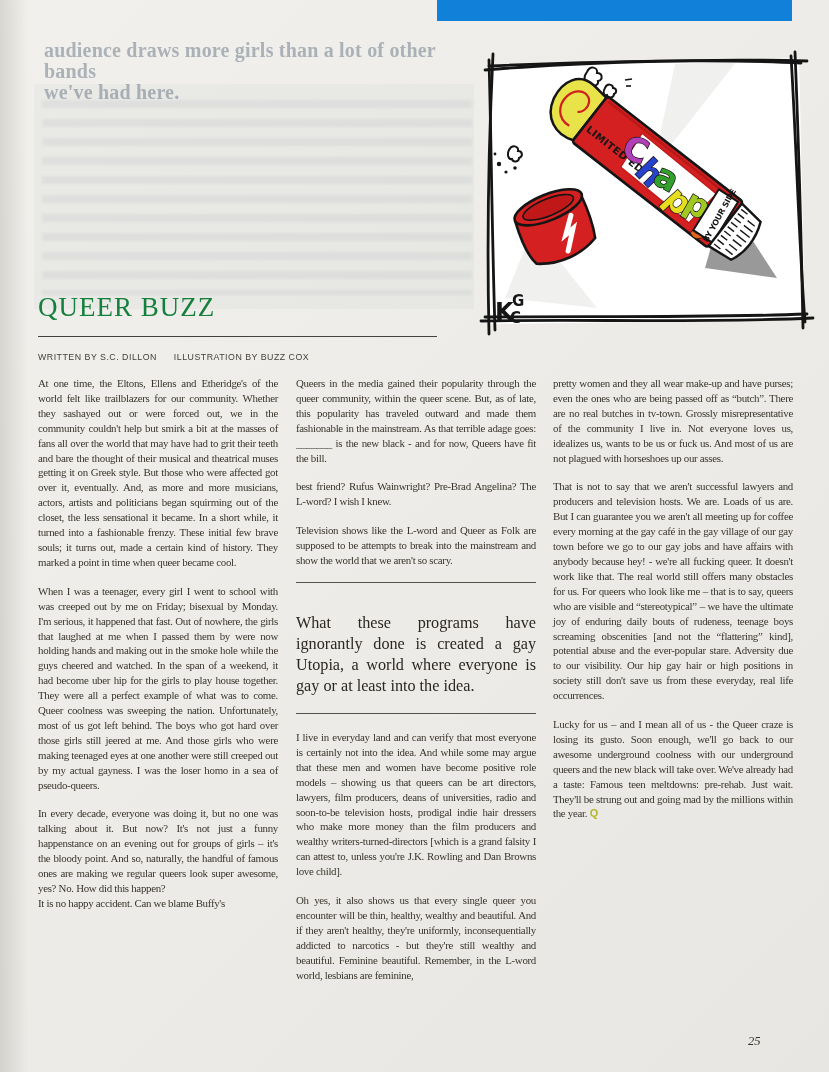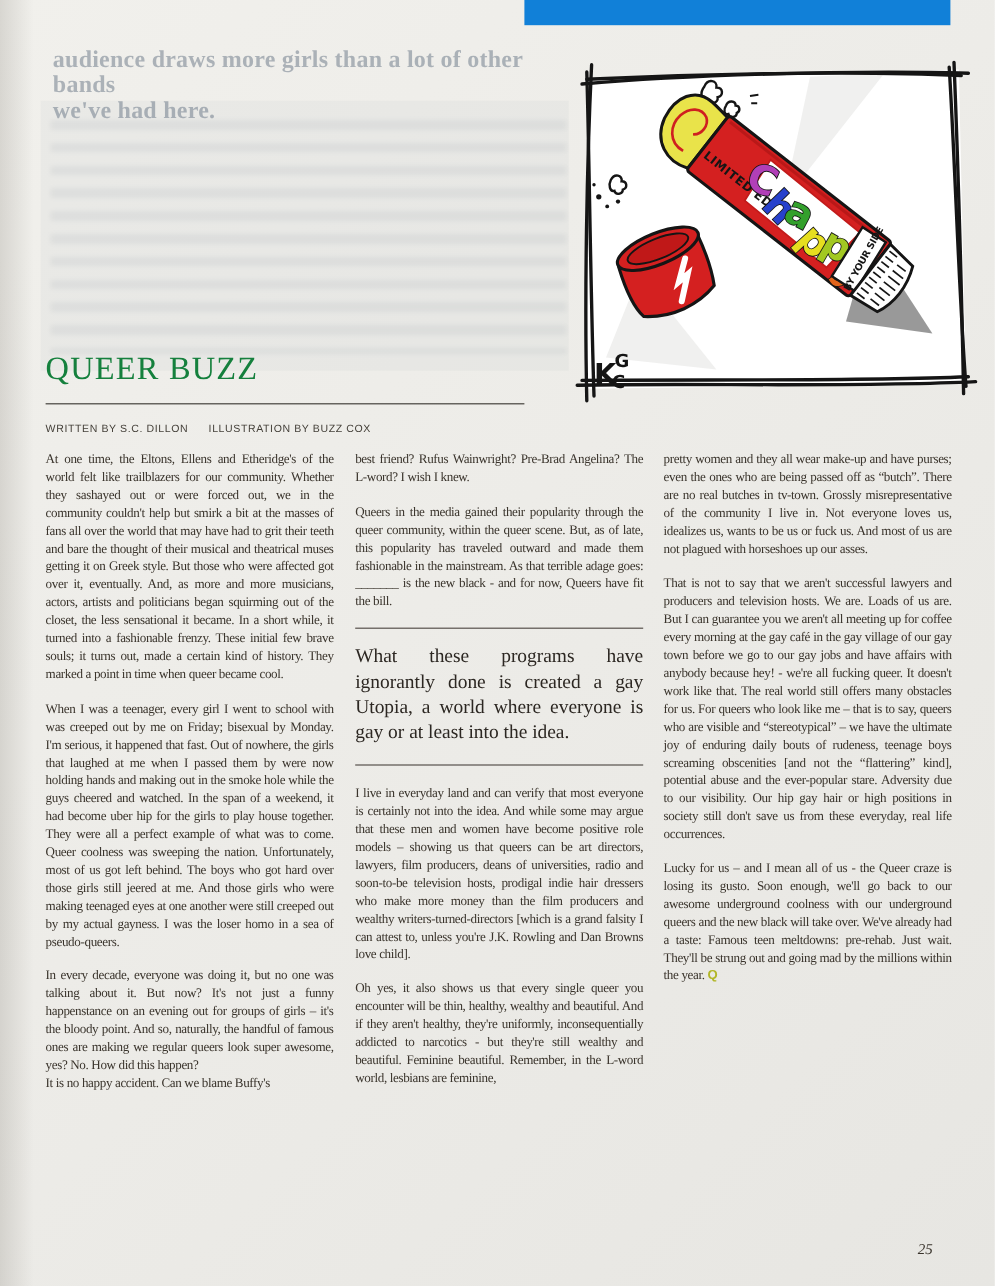--- a/index.html
+++ b/index.html
@@ -24,23 +24,23 @@
   .title-rule{position:absolute;left:38px;top:336px;width:399px;height:1px;background:#45423d;}
   .byline{position:absolute;left:38px;top:352px;font-family:"Liberation Sans",sans-serif;
     font-size:8.8px;letter-spacing:0.5px;color:#45413a;white-space:nowrap;}
   .byline span{margin-right:14px;}
   .col{position:absolute;width:240px;top:376px;font-size:10.9px;line-height:14.9px;
     text-align:justify;color:#3a342c;letter-spacing:-0.3px;}
   .col p{margin:0 0 14px 0;}
   #col1{left:38px}#col2{left:296px}#col3{left:553px}
   .pullquote{font-size:16.2px;line-height:21px;color:#2c2722;letter-spacing:0;
     border-top:1px solid #57524c;border-bottom:1px solid #57524c;
-    padding:13px 0 16px;margin:5px 0 16px;text-align:justify;}
+    padding:30px 0 16px;margin:5px 0 16px;text-align:justify;}
   .endmark{color:#b2b628;font-weight:bold;font-family:"Liberation Sans",sans-serif;}
-  .page-number{position:absolute;left:748px;top:1034px;width:46px;text-align:center;
+  .page-number{position:absolute;left:748px;top:1034px;width:46px;
     font-style:italic;font-size:12.5px;color:#39332b;}
   .illustration{position:absolute;left:475px;top:46px;}
 </style>
 </head>
 <body>
 
 <div class="gutter-shadow"></div>
 <div class="accent-bar"></div>
 
 <div class="ghost-wash"></div>
@@ -145,22 +145,23 @@
 <div class="col" id="col1">
   <p>At one time, the Eltons, Ellens and Etheridge's of the world felt like trailblazers for our community. Whether they sashayed out or were forced out, we in the community couldn't help but smirk a bit at the masses of fans all over the world that may have had to grit their teeth and bare the thought of their musical and theatrical muses getting it on Greek style. But those who were affected got over it, eventually. And, as more and more musicians, actors, artists and politicians began squirming out of the closet, the less sensational it became. In a short while, it turned into a fashionable frenzy. These initial few brave souls; it turns out, made a certain kind of history. They marked a point in time when queer became cool.</p>
   <p>When I was a teenager, every girl I went to school with was creeped out by me on Friday; bisexual by Monday. I'm serious, it happened that fast. Out of nowhere, the girls that laughed at me when I passed them by were now holding hands and making out in the smoke hole while the guys cheered and watched. In the span of a weekend, it had become uber hip for the girls to play house together. They were all a perfect example of what was to come. Queer coolness was sweeping the nation. Unfortunately, most of us got left behind. The boys who got hard over those girls still jeered at me. And those girls who were making teenaged eyes at one another were still creeped out by my actual gayness. I was the loser homo in a sea of pseudo-queers.</p>
   <p>
     <span>In every decade, everyone was doing it, but no one was talking about it. But now? It's not just a funny happenstance on an evening out for groups of girls – it's the bloody point. And so, naturally, the handful of famous ones are making we regular queers look super awesome, yes? No. How did this happen?</span><br>
     <span>It is no happy accident. Can we blame Buffy's</span>
   </p>
 </div>
 
 <div class="col" id="col2">
+  <p>Queers in the media gained their popularity through the queer community, within the queer scene. But, as of late, this popularity has traveled outward and made them fashionable in the mainstream. As that terrible adage goes: _______ is the new black - and for now, Queers have fit the bill.</p>
   <p>best friend?  Rufus Wainwright?  Pre-Brad Angelina?  The L-word?  I wish I knew.</p>
-  <p>Queers in the media gained their popularity through the queer community, within the queer scene. But, as of late, this popularity has traveled outward and made them fashionable in the mainstream. As that terrible adage goes: _______ is the new black - and for now, Queers have fit the bill.</p>
+  <p>Television shows like the L-word and Queer as Folk are supposed to be attempts to break into the mainstream and show the world that we aren't so scary.</p>
   <div class="pullquote">What these programs have ignorantly done is created a gay Utopia, a world where everyone is gay or at least into the idea.</div>
   <p>I live in everyday land and can verify that most everyone is certainly not into the idea. And while some may argue that these men and women have become positive role models – showing us that queers can be art directors, lawyers, film producers, deans of universities, radio and soon-to-be television hosts, prodigal indie hair dressers who make more money than the film producers and wealthy writers-turned-directors [which is a grand falsity I can attest to, unless you're J.K. Rowling and Dan Browns love child].</p>
   <p>Oh yes, it also shows us that every single queer you encounter will be thin, healthy, wealthy and beautiful. And if they aren't healthy, they're uniformly, inconsequentially addicted to narcotics - but they're still wealthy and beautiful. Feminine beautiful. Remember, in the L-word world, lesbians are feminine,</p>
 </div>
 
 <div class="col" id="col3">
   <p>pretty women and they all wear make-up and have purses; even the ones who are being passed off as “butch”. There are no real butches in tv-town. Grossly misrepresentative of the community I live in. Not everyone loves us, idealizes us, wants to be us or fuck us. And most of us are not plagued with horseshoes up our asses.</p>
   <p>That is not to say that we aren't successful lawyers and producers and television hosts. We are. Loads of us are. But I can guarantee you we aren't all meeting up for coffee every morning at the gay café in the gay village of our gay town before we go to our gay jobs and have affairs with anybody because hey! - we're all fucking queer. It doesn't work like that. The real world still offers many obstacles for us. For queers who look like me – that is to say, queers who are visible and “stereotypical” – we have the ultimate joy of enduring daily bouts of rudeness, teenage boys screaming obscenities [and not the “flattering” kind], potential abuse and the ever-popular stare. Adversity due to our visibility. Our hip gay hair or high positions in society still don't save us from these everyday, real life occurrences.</p>
   <p>
     <span>Lucky for us – and I mean all of us - the Queer craze is losing its gusto. Soon enough, we'll go back to our awesome underground coolness with our underground queers and the new black will take over. We've already had a taste: Famous teen meltdowns: pre-rehab. Just wait. They'll be strung out and going mad by the millions within the year.</span>

